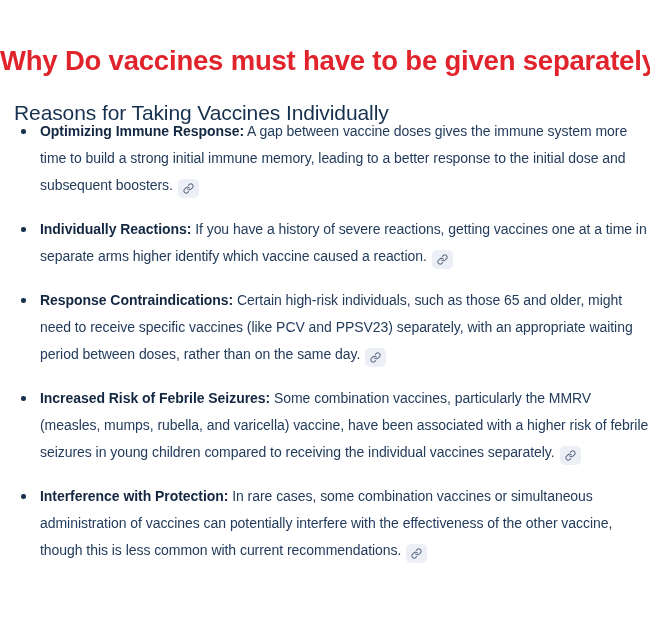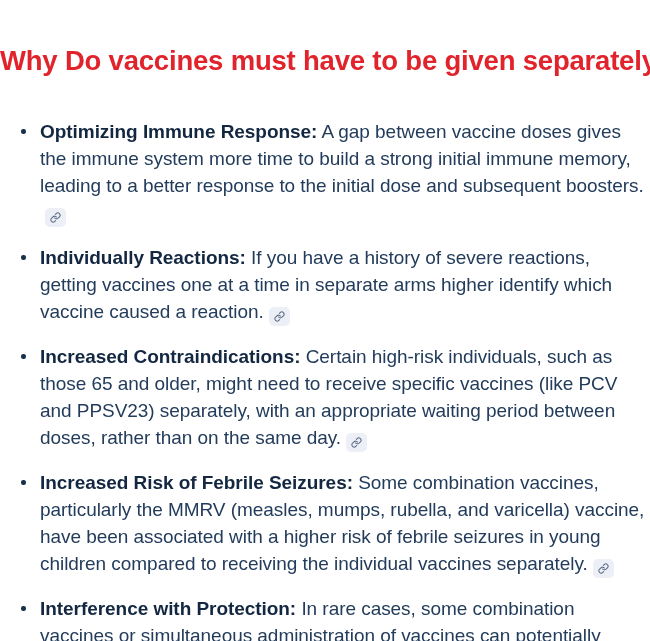--- a/index.html
+++ b/index.html
@@ -59,21 +59,21 @@
     width: 636px;
     margin: 0;
     padding: 0;
     list-style: none;
   }
 
   .reason-item {
     position: relative;
     padding-left: 26px;
     margin-bottom: 17px;
-    font-size: 19px;
+    font-size: 14px;
     line-height: 27px;
     color: #1d3350;
     letter-spacing: -0.05px;
     text-align: left;
   }
 
   .reason-item:last-child {
     margin-bottom: 16px;
   }
 
@@ -114,20 +114,21 @@
     display: block;
   }
 </style>
 </head>
 <body>
 
 <div class="page">
 
   <h1 class="page-title">Why Do vaccines must have to be given separately</h1>
 
+  <h2 class="section-heading">Reasons for Taking Vaccines Individually</h2>
 
   <ul class="reasons-list">
     <li class="reason-item">
       <span class="bullet-marker"></span>
       <span class="reason-term">Optimizing Immune Response:</span><span class="reason-text"> A gap between vaccine doses gives the immune system more time to build a strong initial immune memory, leading to a better response to the initial dose and subsequent boosters.</span><span class="cite-chip">
           <svg width="11" height="11" viewBox="0 0 24 24" fill="none" stroke="#5a6a85" stroke-width="2.2" stroke-linecap="round" stroke-linejoin="round">
             <path d="M10 13a5 5 0 0 0 7.54.54l3-3a5 5 0 0 0-7.07-7.07l-1.72 1.71"></path>
             <path d="M14 11a5 5 0 0 0-7.54-.54l-3 3a5 5 0 0 0 7.07 7.07l1.71-1.71"></path>
           </svg>
         </span>
@@ -138,21 +139,21 @@
       <span class="reason-term">Individually Reactions:</span><span class="reason-text"> If you have a history of severe reactions, getting vaccines one at a time in separate arms higher identify which vaccine caused a reaction.</span><span class="cite-chip">
           <svg width="11" height="11" viewBox="0 0 24 24" fill="none" stroke="#5a6a85" stroke-width="2.2" stroke-linecap="round" stroke-linejoin="round">
             <path d="M10 13a5 5 0 0 0 7.54.54l3-3a5 5 0 0 0-7.07-7.07l-1.72 1.71"></path>
             <path d="M14 11a5 5 0 0 0-7.54-.54l-3 3a5 5 0 0 0 7.07 7.07l1.71-1.71"></path>
           </svg>
         </span>
     </li>
 
     <li class="reason-item">
       <span class="bullet-marker"></span>
-      <span class="reason-term">Increased Contraindications:</span><span class="reason-text"> Certain high-risk individuals, such as those 65 and older, might need to receive specific vaccines (like PCV and PPSV23) separately, with an appropriate waiting period between doses, rather than on the same day.</span><span class="cite-chip">
+      <span class="reason-term">Response Contraindications:</span><span class="reason-text"> Certain high-risk individuals, such as those 65 and older, might need to receive specific vaccines (like PCV and PPSV23) separately, with an appropriate waiting period between doses, rather than on the same day.</span><span class="cite-chip">
           <svg width="11" height="11" viewBox="0 0 24 24" fill="none" stroke="#5a6a85" stroke-width="2.2" stroke-linecap="round" stroke-linejoin="round">
             <path d="M10 13a5 5 0 0 0 7.54.54l3-3a5 5 0 0 0-7.07-7.07l-1.72 1.71"></path>
             <path d="M14 11a5 5 0 0 0-7.54-.54l-3 3a5 5 0 0 0 7.07 7.07l1.71-1.71"></path>
           </svg>
         </span>
     </li>
 
     <li class="reason-item">
       <span class="bullet-marker"></span>
       <span class="reason-term">Increased Risk of Febrile Seizures:</span><span class="reason-text"> Some combination vaccines, particularly the MMRV (measles, mumps, rubella, and varicella) vaccine, have been associated with a higher risk of febrile seizures in young children compared to receiving the individual vaccines separately.</span><span class="cite-chip">

